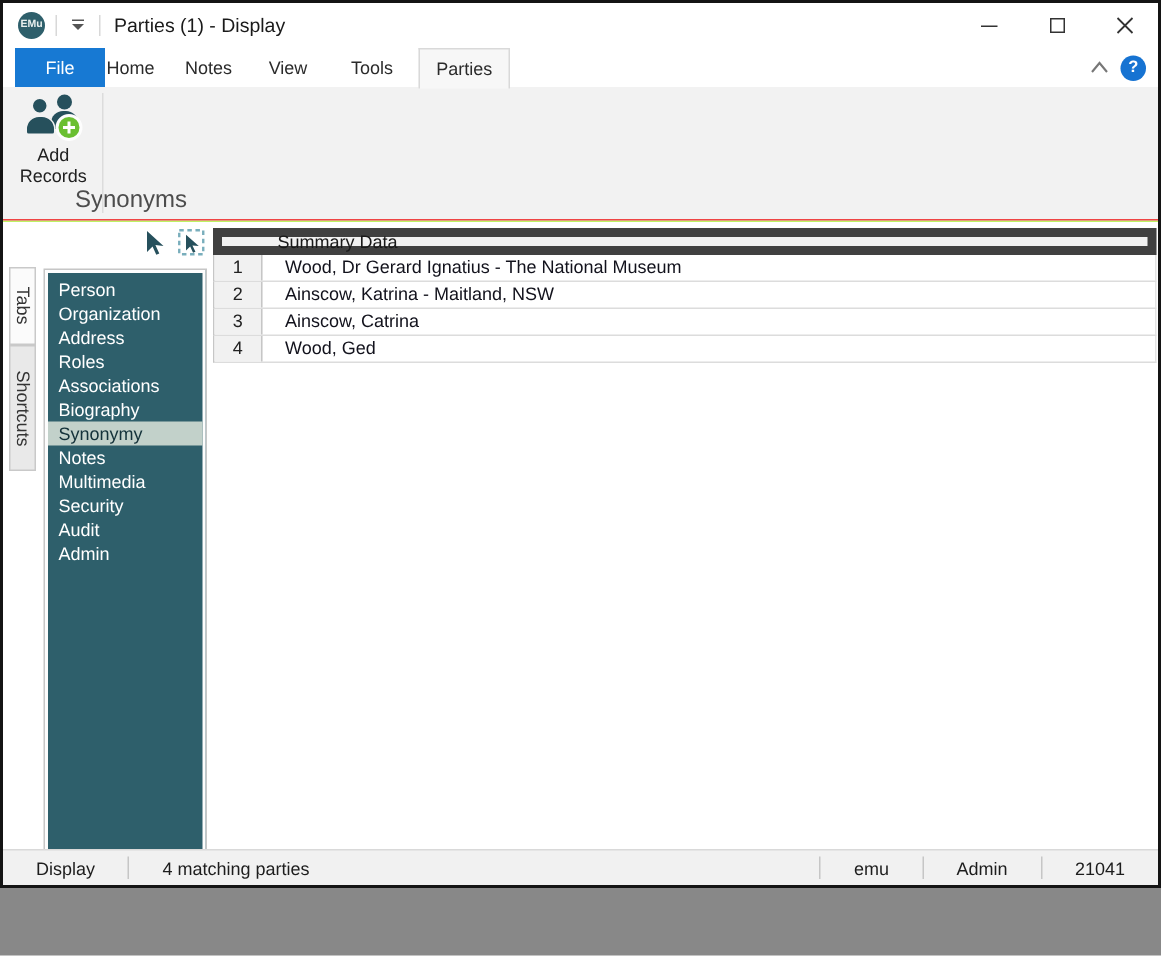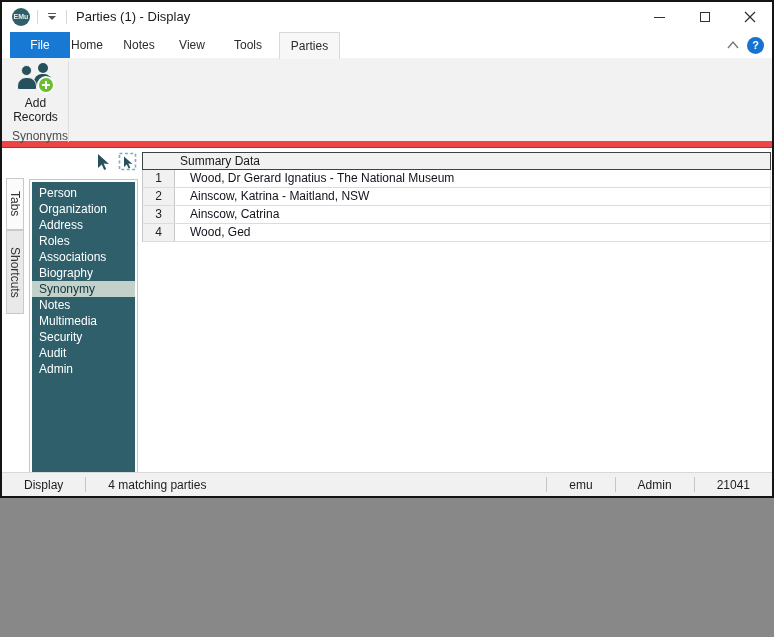--- a/index.html
+++ b/index.html
@@ -1,19 +1,19 @@
 <!DOCTYPE html>
 <html><head>
 <meta charset="utf-8">
 <style>
   * { margin:0; padding:0; box-sizing:border-box; }
   body { background:#888; font-family:"Liberation Sans", sans-serif; }
   .window{
-    position:relative; width:774px; height:498px; margin:0 auto;
-    background:#a21caf; border:2px solid #141414; overflow:hidden;
+    position:relative; width:774px; height:592px; margin:0 auto;
+    background:#bef264; border:2px solid #141414; overflow:hidden;
     font-family:"Liberation Sans", sans-serif;
   }
   
   .titlebar{ position:absolute; top:0; left:0; right:0; height:30px; background:#fff; }
   .emu-logo{ position:absolute; left:10px; top:6px; width:18px; height:18px; border-radius:50%;
     background:#2e5f6b; color:#e8f0ee; font-size:7px; font-weight:bold; text-align:center; line-height:18px; }
   .tb-sep{ position:absolute; top:8px; width:1px; height:14px; background:#d8d8d8; }
   .qat-btn{ position:absolute; left:44px; top:9px; width:12px; height:12px; cursor:default; }
   .qat-btn .bar{ width:8px; height:1px; background:#555; margin:2px auto 2px; }
   .qat-btn .tri{ width:0; height:0; margin:0 auto; border-left:4px solid transparent;
@@ -32,54 +32,54 @@
   .rtab-edit{ left:115px; width:44px; }
   .rtab-view{ left:168px; width:44px; }
   .rtab-tools{ left:224px; width:44px; }
   .rtab-parties{ left:277px; width:61px; background:#f7f7f7; border:1px solid #d9d9d9; border-bottom:none;
     height:27px; z-index:2; }
   .ribbon-collapse{ position:absolute; right:32px; top:8px; width:14px; height:10px; }
   .help-btn{ position:absolute; right:8px; top:5px; width:17px; height:17px; border-radius:50%;
     background:#1673d2; color:#fff; font-size:11px; font-weight:bold; text-align:center; line-height:17px; }
   
   .ribbon{ position:absolute; top:56px; left:0; right:0; height:89px; background:#f2f2f2;
-    border-bottom:6px solid #ef4444; }
+    border-bottom:1px solid #ef4444; }
   .rgroup{ position:absolute; left:0; top:0; width:67px; height:88px; }
   .rgroup::after{ content:""; position:absolute; right:0; top:4px; bottom:4px; width:1px; background:#dcdcdc; }
   .add-records{ position:absolute; left:4px; top:3px; width:59px; height:68px; text-align:center; }
   .people-ico{ position:relative; width:38px; height:32px; margin:2px auto 1px; }
   .p-head-b{ position:absolute; left:21px; top:0; width:10px; height:10px; border-radius:50%; background:#26505c; }
   .p-body-b{ position:absolute; left:17px; top:11px; width:18px; height:12px; border-radius:8px 8px 2px 2px; background:#26505c; }
   .p-head-f{ position:absolute; left:4px; top:2px; width:11px; height:11px; border-radius:50%; background:#26505c; border:1.5px solid #f2f2f2;}
   .p-body-f{ position:absolute; left:0px; top:14px; width:20px; height:13px; border-radius:9px 9px 2px 2px; background:#26505c; border:1.5px solid #f2f2f2; }
   .plus-badge{ position:absolute; left:20px; top:13px; width:18px; height:18px; border-radius:50%;
     background:#6abf31; border:2px solid #fdfdfd; }
   .plus-badge::before{ content:""; position:absolute; left:3px; top:6px; width:8px; height:2px; background:#fff; }
   .plus-badge::after{ content:""; position:absolute; left:6px; top:3px; width:2px; height:8px; background:#fff; }
   .add-label{ font-size:12px; line-height:14px; color:#202020; }
-  .rgroup-label{ position:absolute; bottom:3px; left:0; width:66px; text-align:right; font-size:12px; color:#4d4d4d; }
+  .rgroup-label{ position:absolute; bottom:3px; left:0; width:66px; text-align:center; font-size:16px; color:#4d4d4d;padding-left:48px; }
   
   .main{ position:absolute; top:146px; left:0; right:0; bottom:24px; background:#fff; }
   .select-icons{ position:absolute; top:4px; left:92px; display:flex; gap:5px; }
   .sel-ico{ width:19px; height:19px; }
   
   .vtab{ position:absolute; left:4px; width:18px; border:1px solid #c9c9c9; display:flex;
     align-items:center; justify-content:center; }
   .vtab-tabs{ top:30px; height:52px; background:#fbfbfb; }
   .vtab-shortcuts{ top:82px; height:84px; background:#e9e9e9; }
   .vtab span{ writing-mode:vertical-rl; font-size:12px; color:#333; white-space:nowrap; }
   
   .sidebar{ position:absolute; left:28px; top:32px; width:107px; height:432px;
     background:#2e5f6b; border:2px solid #fdfdfd; box-shadow:0 0 0 1px #c6c6c6; padding-top:3px; }
   .side-item{ height:16px; line-height:16px; padding-left:7px; font-size:12px; color:#fff;
     white-space:nowrap; cursor:default; }
   .side-item.selected{ background:#c2d1ca; color:#14323a; }
   
   .grid{ position:absolute; left:140px; top:4px; right:1px; }
-  .grid-header{ display:flex; height:18px; background:#f1f1f1; border:1px solid #404040;align-items:center; }
+  .grid-header{ display:flex; height:18px; background:#f1f1f1; border:6px solid #404040;align-items:center; }
   .gh-num{ width:32px; border-right:1px solid #c6c6c6; }
   .gh-data{ flex:1; font-size:12px; color:#191919; line-height:16px; padding-left:5px; }
   .grid-row{ display:flex; height:18px; border-bottom:1px solid #dcdcdc;
     border-left:1px solid #c6c6c6; border-right:1px solid #e3e3e3; background:#fff; }
   .gr-num{ width:32px; background:#f1f1f1; border-right:1px solid #c6c6c6; text-align:center;
     font-size:12px; color:#222; line-height:17px; }
   .gr-data{ flex:1; font-size:12px; color:#12121c; line-height:17px; padding-left:15px; white-space:nowrap; overflow:hidden; }
   
   .statusbar{ position:absolute; left:0; right:0; bottom:0; height:24px; background:#f1f1f1;
     border-top:1px solid #d9d9d9; display:flex; align-items:center; font-size:12px; color:#1d1d1d; }

